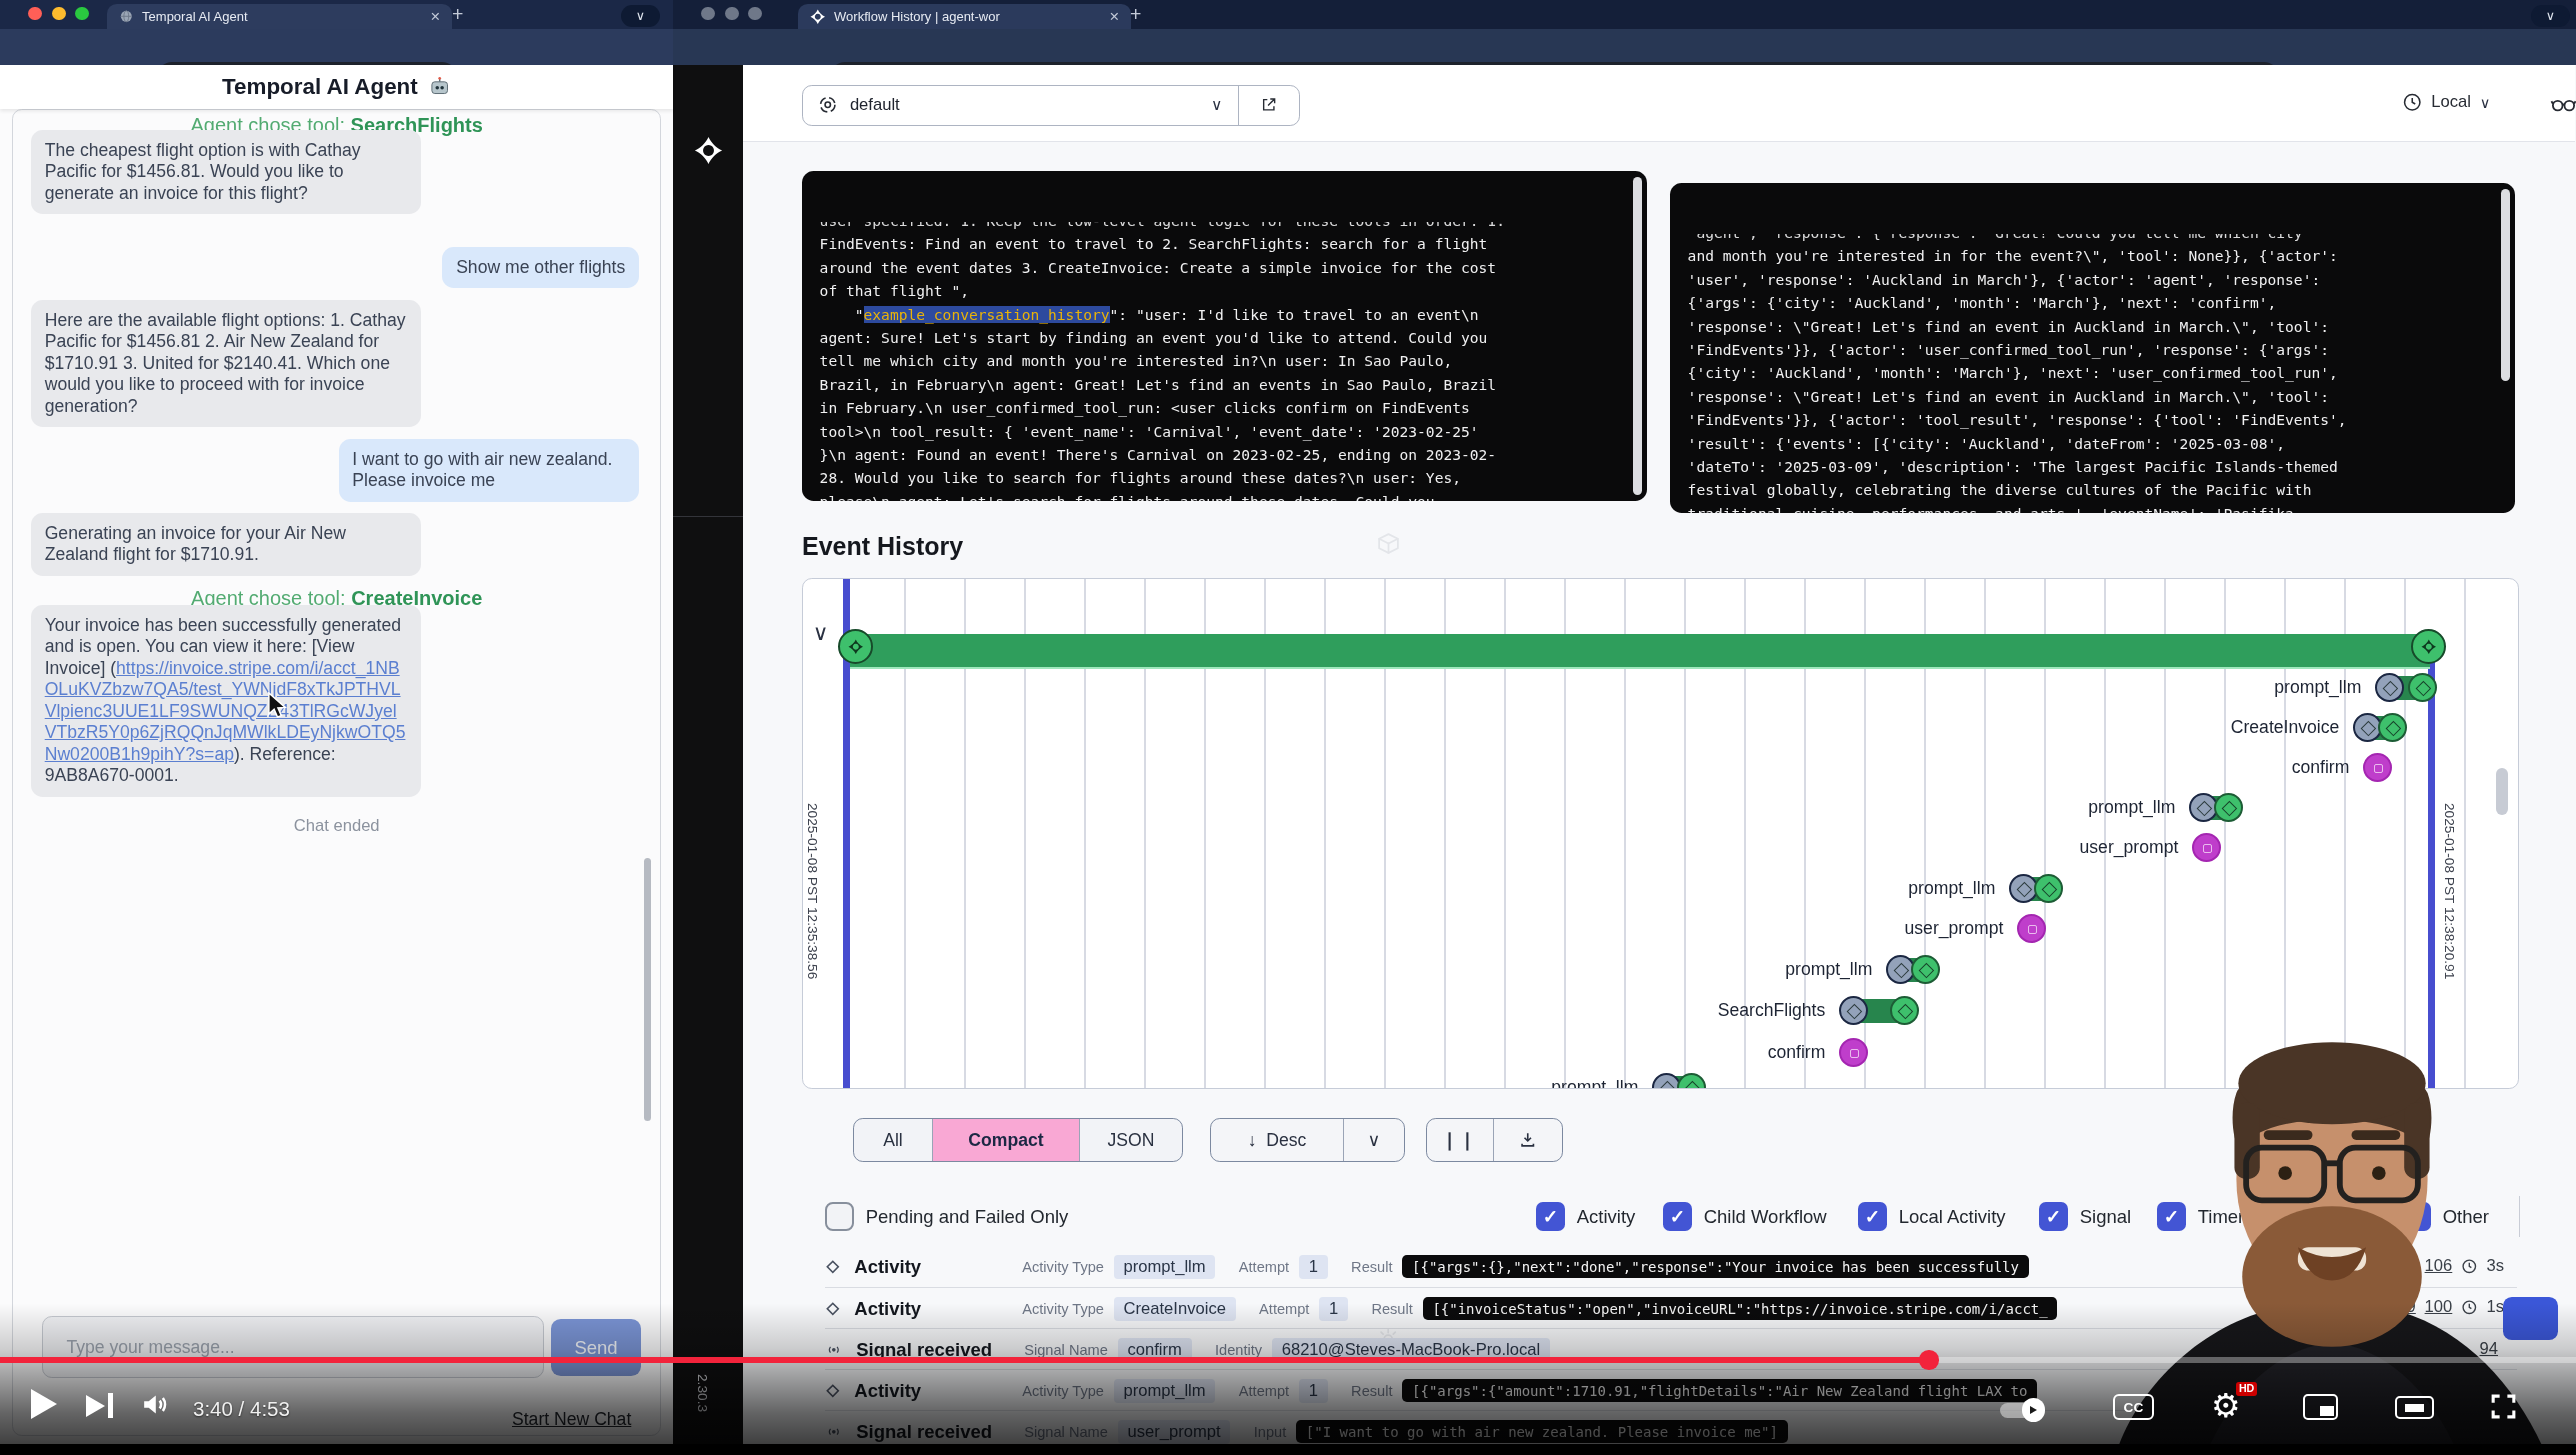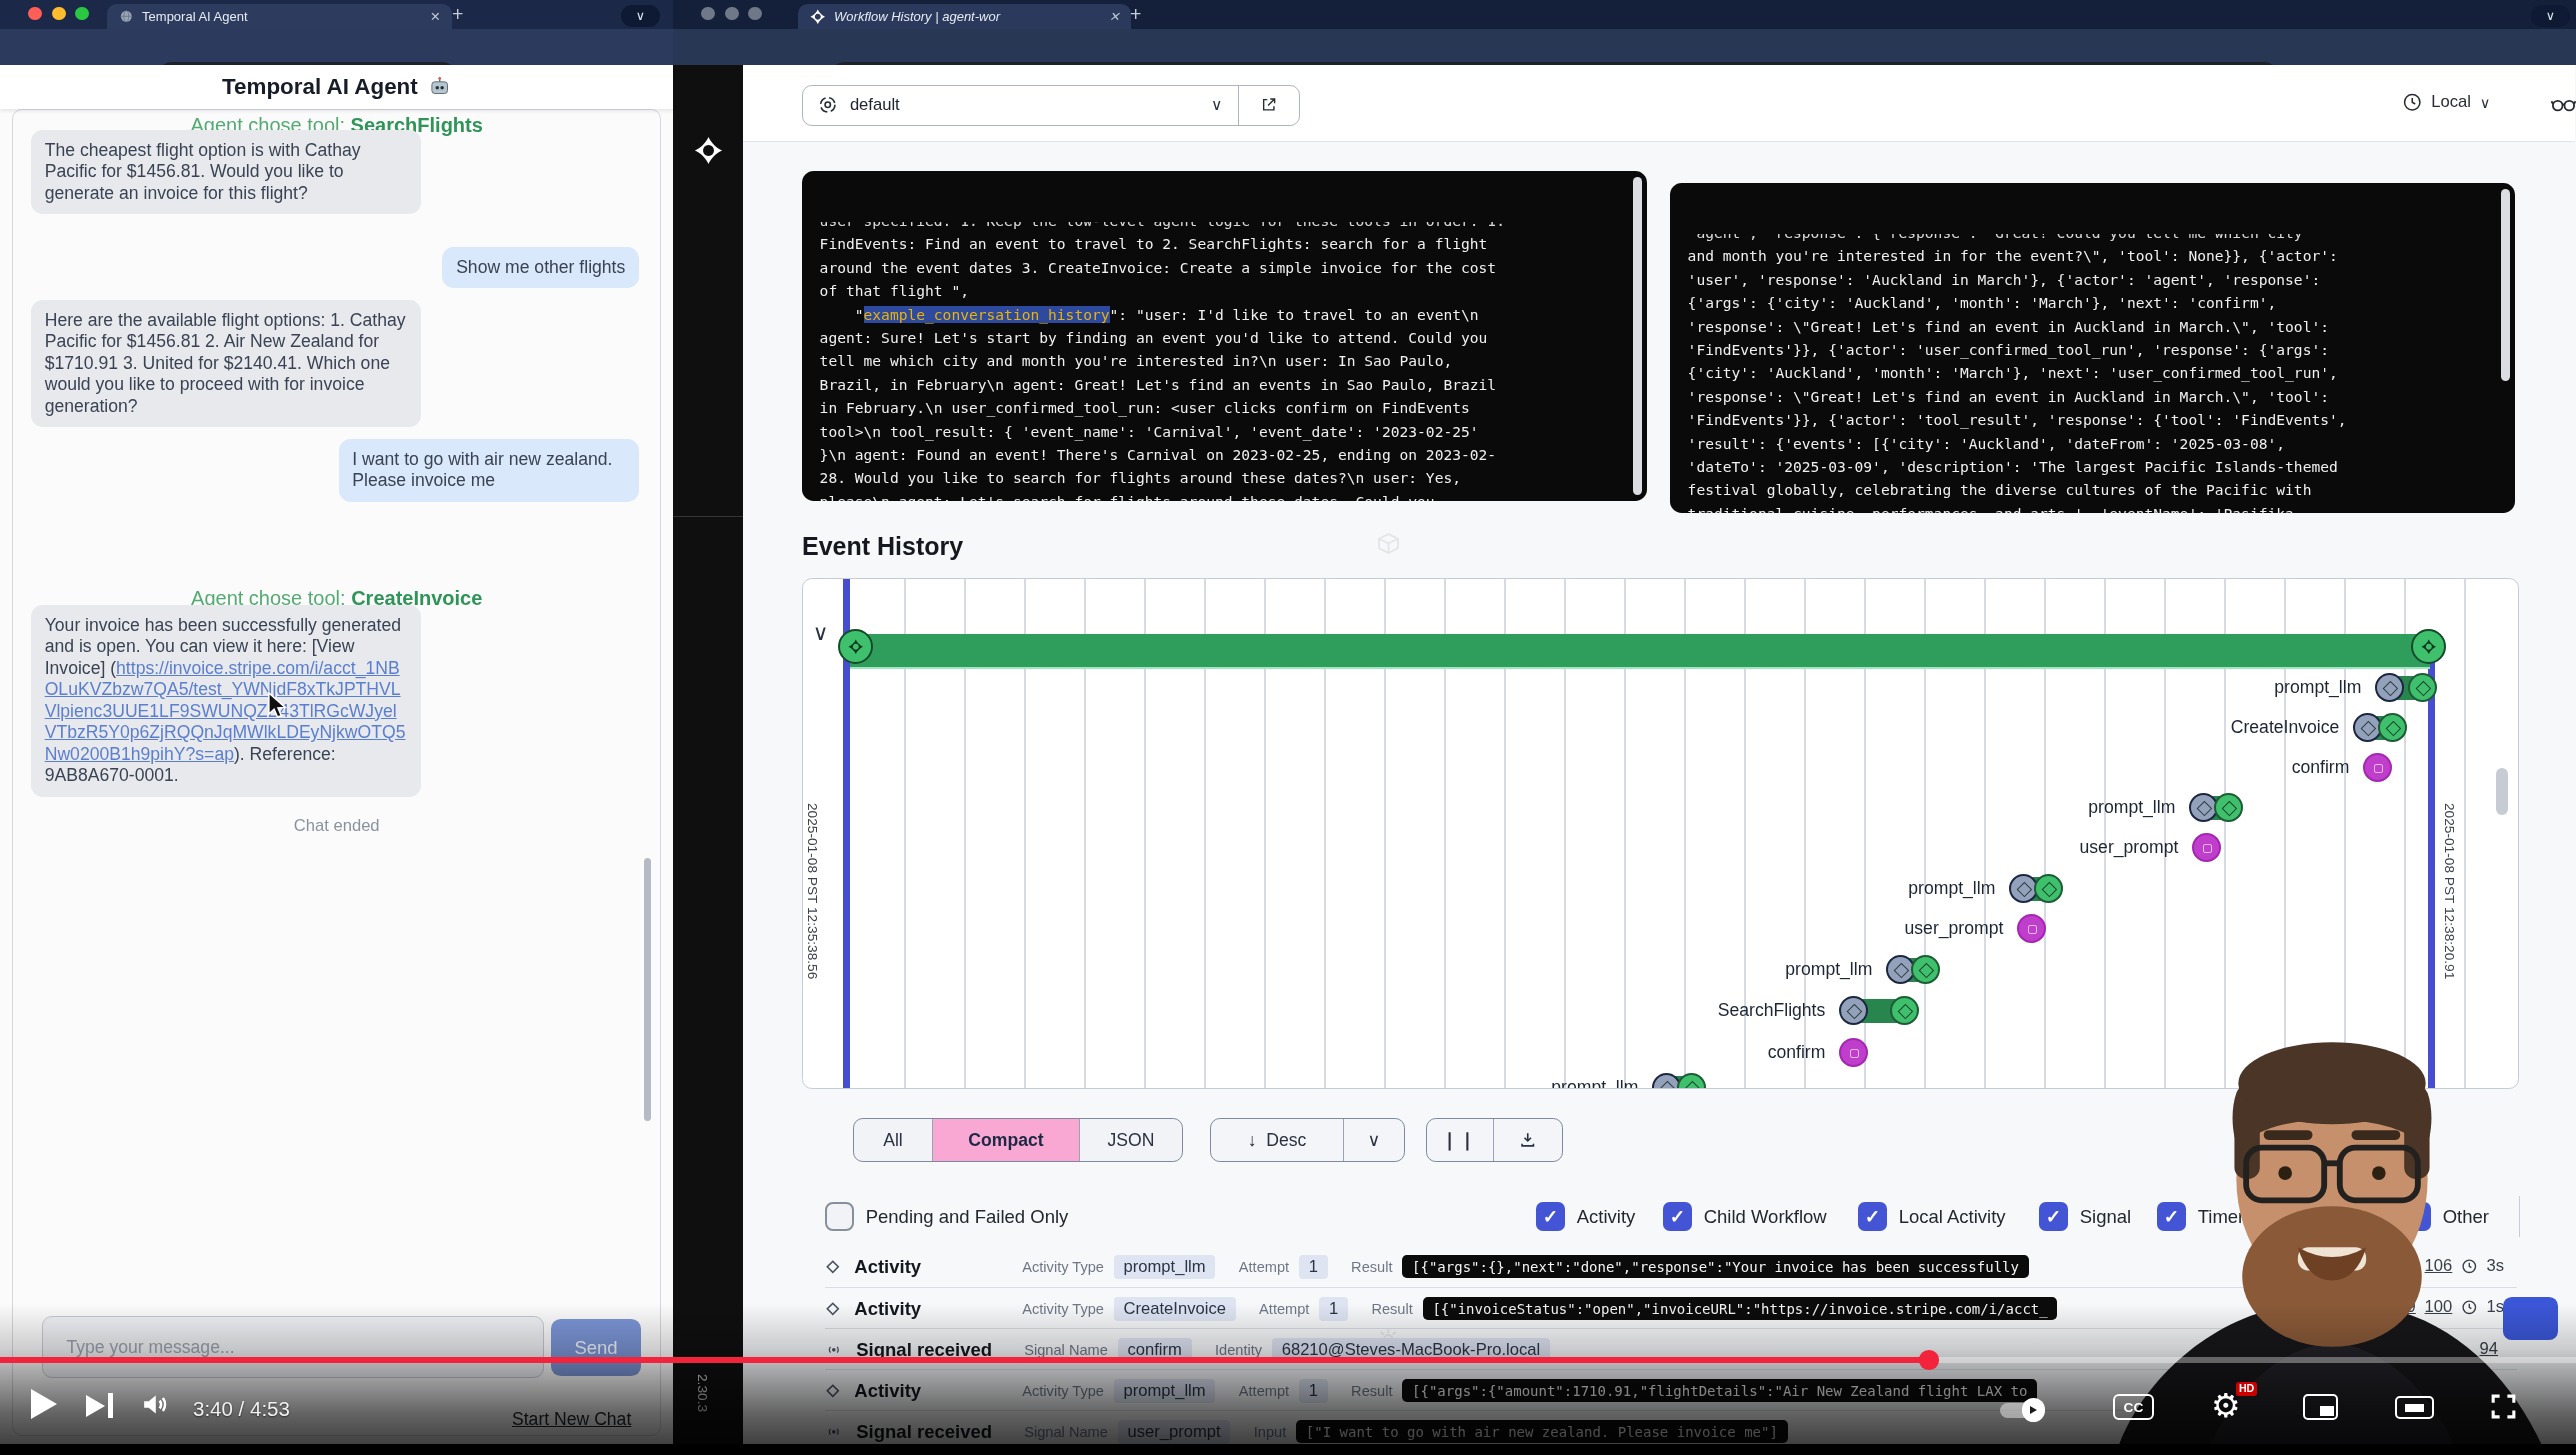--- a/index.html
+++ b/index.html
@@ -113,41 +113,42 @@
             <circle cx="14.5" cy="13" r="1.8" fill="#20333b"></circle>
           </svg>
       </div>
       <div class="abs" style="left:11.7px;top:44px;width:647px;height:1325px;border:1.5px solid #d3d6dc;border-radius:9.8px;"></div>
 
       <div class="greennote" style="top:49px;"><span>Agent chose tool: </span><b>SearchFlights</b></div>
       <div class="bubble b-agent" style="top:65px;"><span>The cheapest flight option is with Cathay Pacific for $1456.81. Would you like to generate an invoice for this flight?</span></div>
       <div class="bubble b-user" style="top:182px;"><span>Show me other flights</span></div>
       <div class="bubble b-agent" style="top:235px;"><span>Here are the available flight options: 1. Cathay Pacific for $1456.81 2. Air New Zealand for $1710.91 3. United for $2140.41. Which one would you like to proceed with for invoice generation?</span></div>
       <div class="bubble b-user" style="top:374px;width:273px;"><span>I want to go with air new zealand. Please invoice me</span></div>
+      <div class="bubble b-agent" style="top:448px;"><span>Generating an invoice for your Air New Zealand flight for $1710.91.</span></div>
       <div class="greennote" style="top:522px;"><span>Agent chose tool: </span><b>CreateInvoice</b></div>
       <div class="bubble b-agent" style="top:540px;"><span>Your invoice has been successfully generated and is open. You can view it here: [View Invoice] (</span><a class="chatlink">https://invoice.stripe.com/i/acct_1NBOLuKVZbzw7QA5/test_YWNjdF8xTkJPTHVLVlpienc3UUE1LF9SWUNQZE43TlRGcWJyelVTbzR5Y0p6ZjRQQnJqMWlkLDEyNjkwOTQ5Nw0200B1h9pihY?s=ap</a><span>). Reference: 9AB8A670-0001.</span></div>
       <div class="greennote" style="top:751px;color:#8b929e;font-size:16.6px;">Chat ended</div>
       <div class="abs" style="left:644px;top:793px;width:6.8px;height:263px;border-radius:3.9px;background:#b6bac2;"></div>
 
       <div class="abs" style="left:42px;top:1251px;width:500px;height:60px;border:1.5px solid #c5c9d0;border-radius:9.8px;background:#f0f1f4;display:flex;align-items:center;">
         <span style="margin-left:23.4px;font-size:17.6px;color:#9aa2ad;">Type your message...</span>
       </div>
       <div class="abs" style="left:551px;top:1254px;width:90px;height:57px;border-radius:9.8px;background:#7b95d6;display:flex;align-items:center;justify-content:center;font-size:18.5px;color:#f2f5fa;">
           <span>Send</span>
         </div>
       <div class="abs" style="left:512px;top:1344px;font-size:17.6px;color:#23272e;text-decoration:underline;"><span>Start New Chat</span></div>
     </div>
   </section>
 
   <section class="abs" style="left:673px;top:0;width:1903px;height:1456px;background:#f7f8fa;">
     <div class="tabbar" style="left:0;width:1903px;background:#141f39;">
       <span class="light" style="left:28px;background:#6f7889;"></span>
       <span class="light" style="left:52px;background:#6f7889;"></span>
       <span class="light" style="left:75px;background:#6f7889;"></span>
-      <div class="tab" style="left:125px;width:310px;background:#2b3a5c;padding:0 11.7px;font-style:italic;">
+      <div class="tab" style="left:125px;width:310px;background:#2b3a5c;padding:0 11.7px;">
         <svg width="15.6" height="15.6" viewBox="0 0 32 32" style="margin-right:8.8px;">
             <path fill="#fff" fill-rule="evenodd" d="M16 1C18.5 7 25 13.5 31 16 25 18.5 18.5 25 16 31 13.5 25 7 18.5 1 16 7 13.5 13.5 7 16 1ZM16 10a6 6 0 1 0 .01 0Z"></path>
           </svg>
         <span class="tabtitle" style="width:224px;">Workflow History | agent-wor</span>
         <span class="tabx">✕</span>
       </div>
       <span class="newtab" style="left:457px;">+</span>
       <div class="tsearch" style="left:1858px;">∨</div>
     </div>
     <div class="toolbar" style="left:0;width:1903px;background:#283754;">

